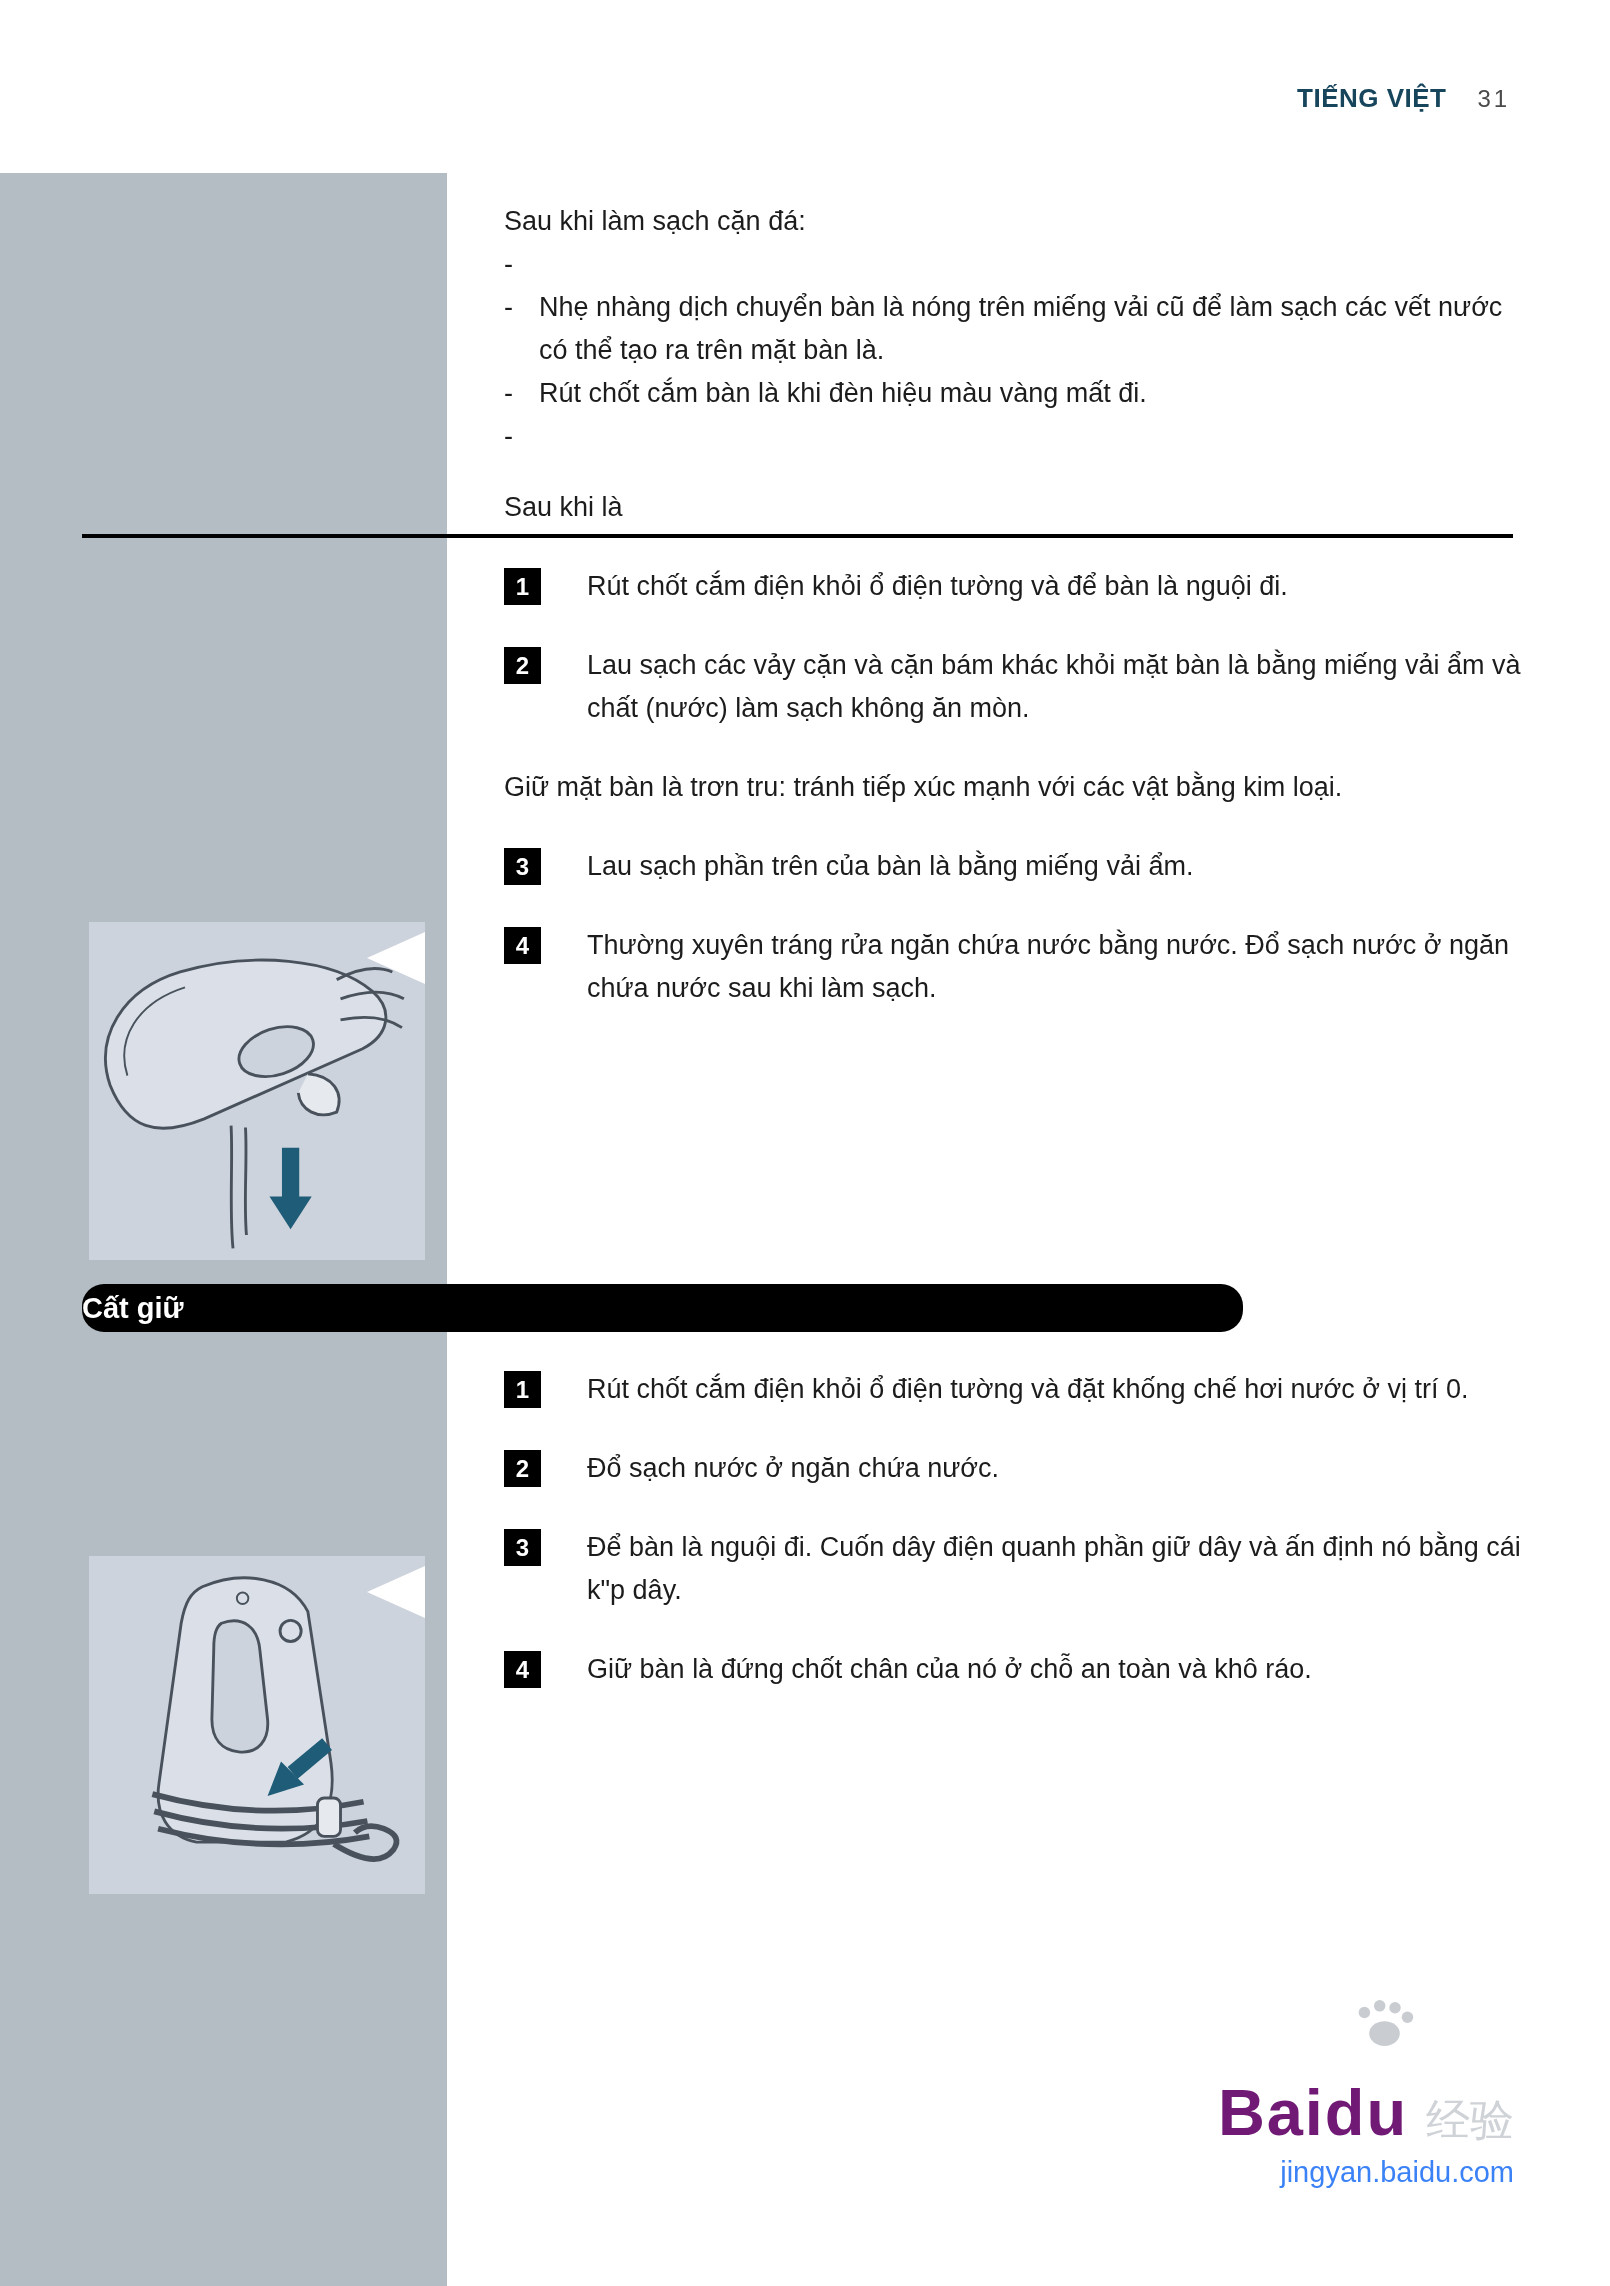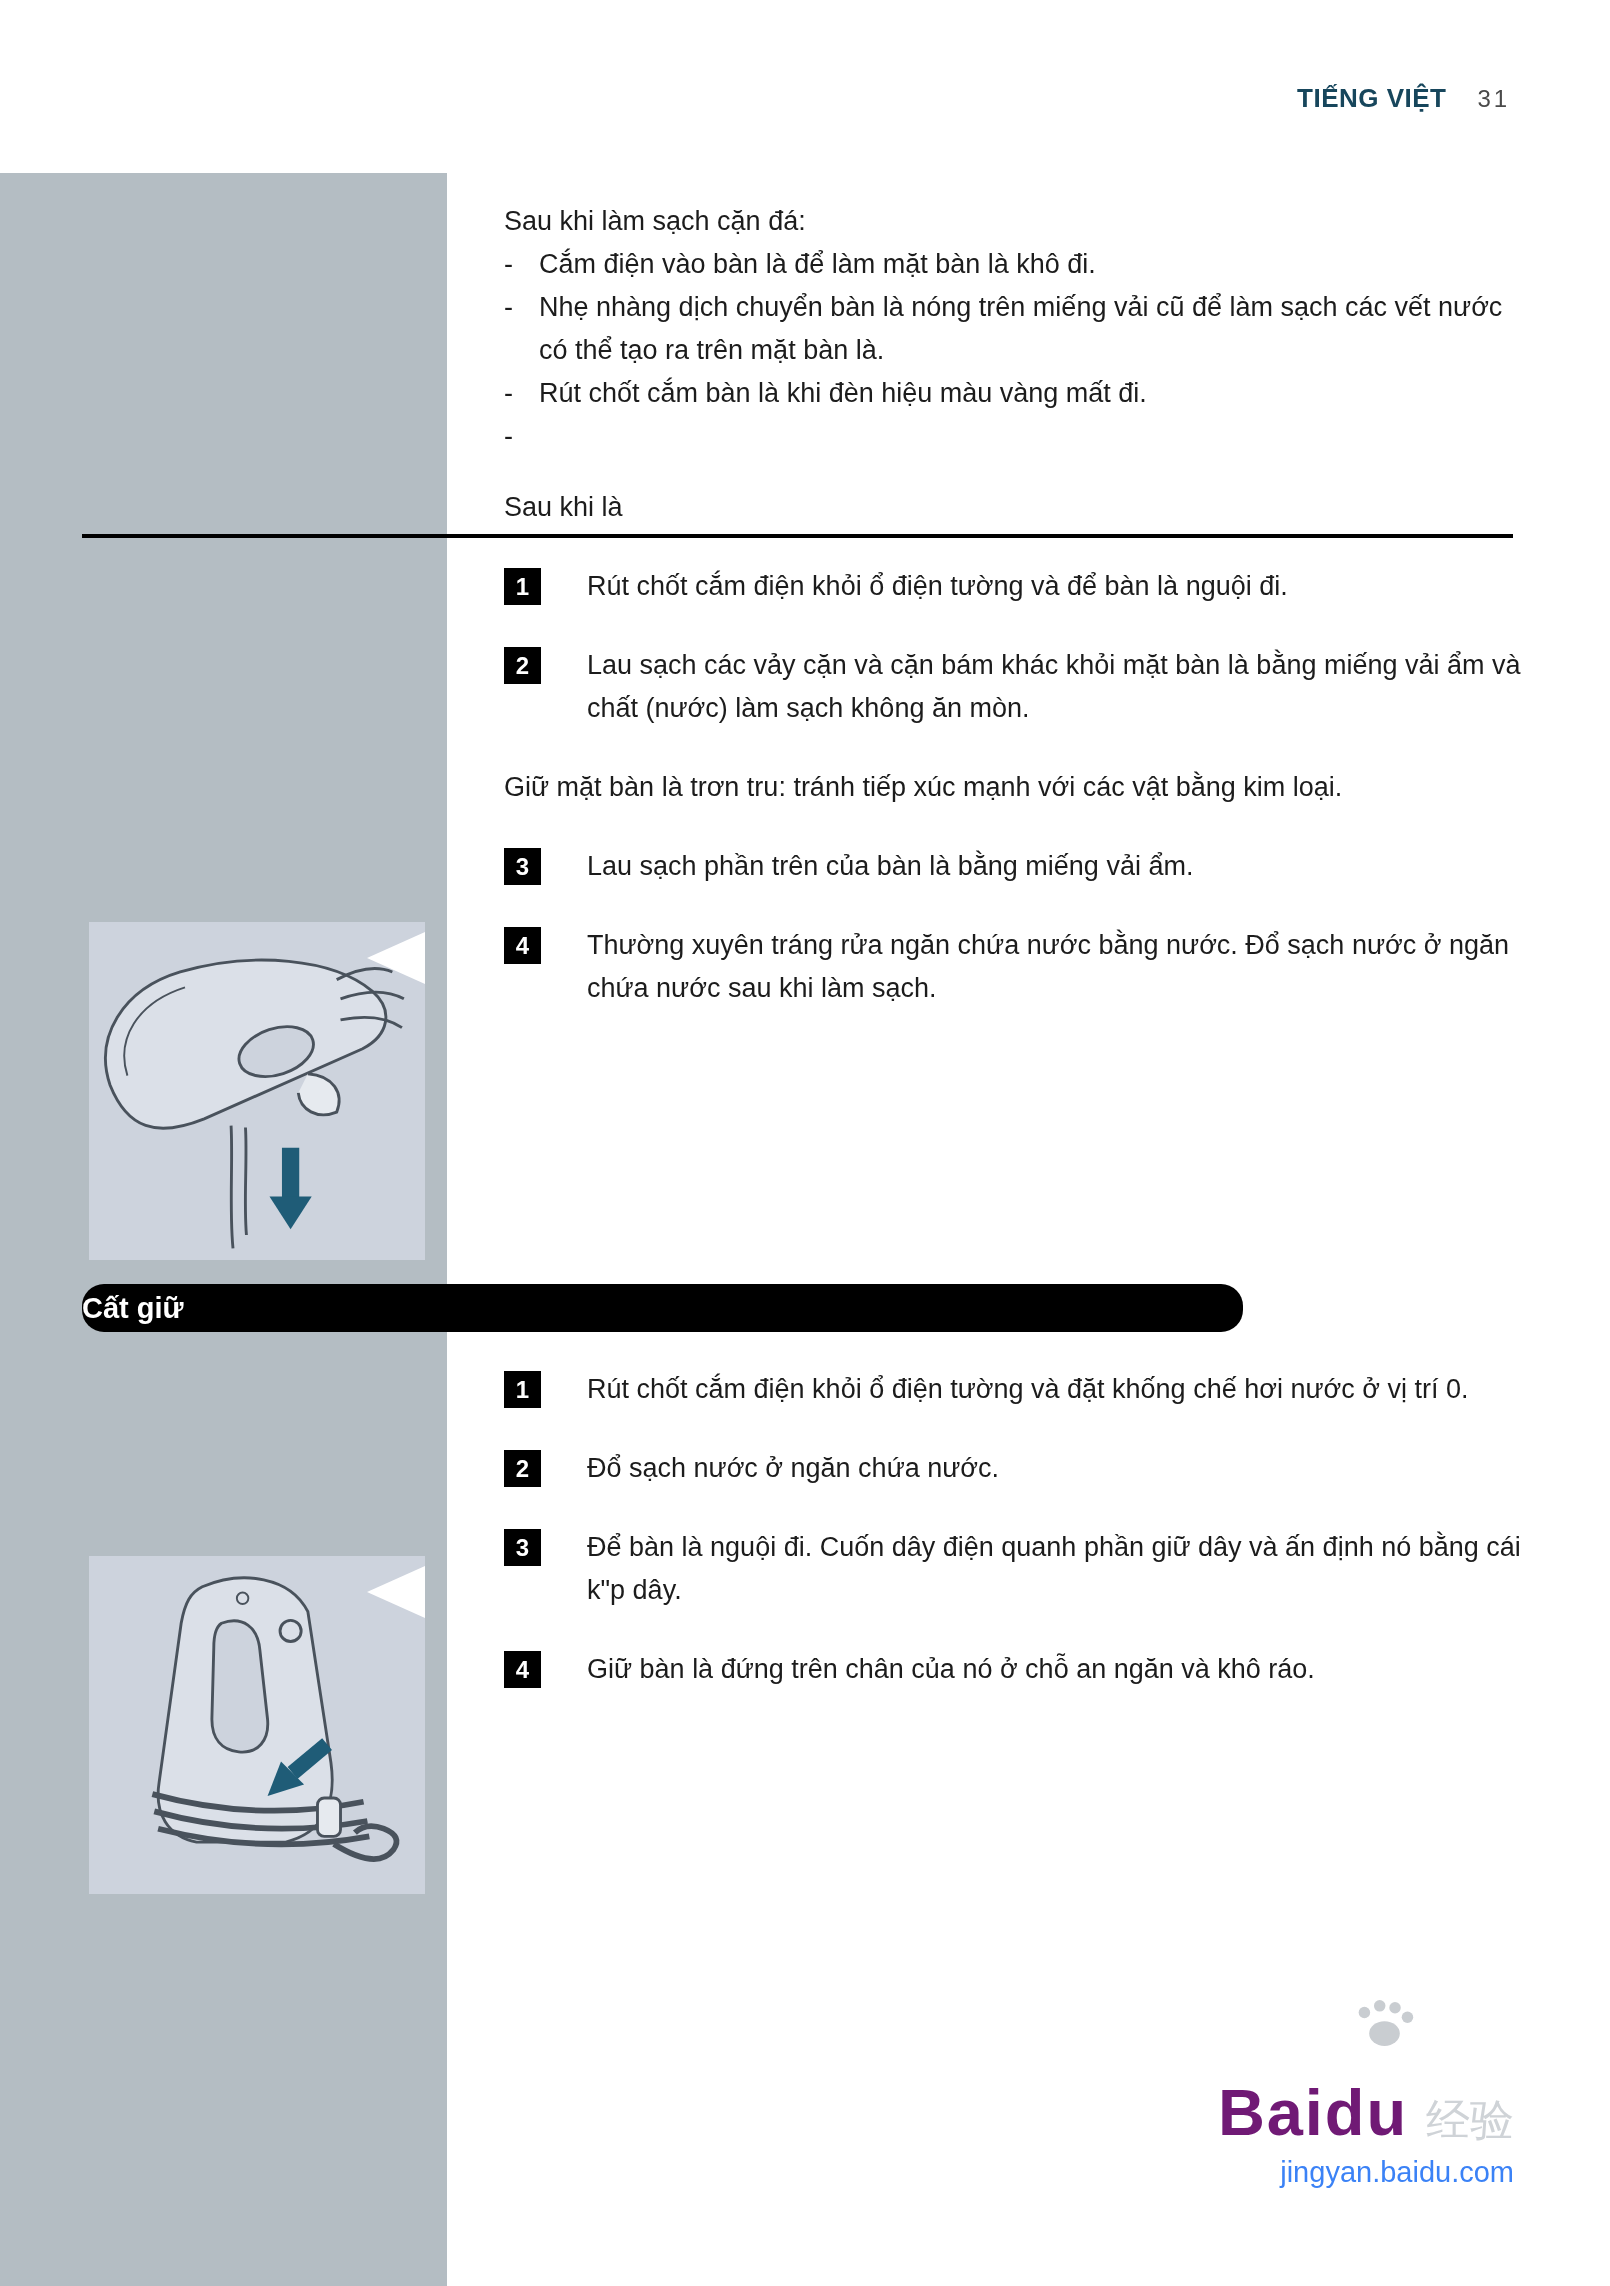--- a/index.html
+++ b/index.html
@@ -126,21 +126,20 @@
 
 <div class="header">
   <span class="lang-title">TIẾNG VIỆT</span>
   <span class="page-number">31</span>
 </div>
 
 <div class="intro">
   <div>Sau khi làm sạch cặn đá:</div>
   <div class="bullet">
     <span class="dash"></span>
-    <span>Cắm điện vào bàn là để làm mặt bàn là khô đi.</span>
   </div>
   <div class="bullet">
     <span class="dash"></span>
     <span>Nhẹ nhàng dịch chuyển bàn là nóng trên miếng vải cũ để làm sạch các vết nước có thể tạo ra trên mặt bàn là.</span>
   </div>
   <div class="bullet">
     <span class="dash"></span>
     <span>Rút chốt cắm bàn là khi đèn hiệu màu vàng mất đi.</span>
   </div>
   <div class="bullet">
@@ -200,21 +199,21 @@
   <div class="step">
     <span class="step-num">2</span>
     <span class="step-text">Đổ sạch nước ở ngăn chứa nước.</span>
   </div>
   <div class="step">
     <span class="step-num">3</span>
     <span class="step-text">Để bàn là nguội đi. Cuốn dây điện quanh phần giữ dây và ấn định nó bằng cái k"p dây.</span>
   </div>
   <div class="step">
     <span class="step-num">4</span>
-    <span class="step-text">Giữ bàn là đứng trên chân của nó ở chỗ an ngăn và khô ráo.</span>
+    <span class="step-text">Giữ bàn là đứng chốt chân của nó ở chỗ an toàn và khô ráo.</span>
   </div>
 </div>
 
 <div class="figure figure-2">
   <svg width="336" height="338" viewBox="0 0 350 352">
     <path d="M118 32 C 160 14, 210 22, 228 58 L 252 215 C 258 258, 244 288, 205 298 L 112 298 C 82 292, 68 268, 73 236 L 96 70 C 100 48, 106 38, 118 32 Z" fill="#dbe0e8" stroke="#49525c" stroke-width="3"></path>
     <path d="M138 70 C 160 62, 176 74, 178 98 L 186 170 C 188 192, 176 206, 156 204 C 138 202, 128 190, 128 170 L 130 95 C 130 82, 132 74, 138 70 Z" fill="#cdd3dd" stroke="#49525c" stroke-width="3"></path>
     <circle cx="210" cy="78" r="11" fill="none" stroke="#49525c" stroke-width="3"></circle>
     <circle cx="160" cy="44" r="6" fill="none" stroke="#49525c" stroke-width="2"></circle>
     <path d="M66 248 q 110 30 220 8" fill="none" stroke="#49525c" stroke-width="6"></path>

